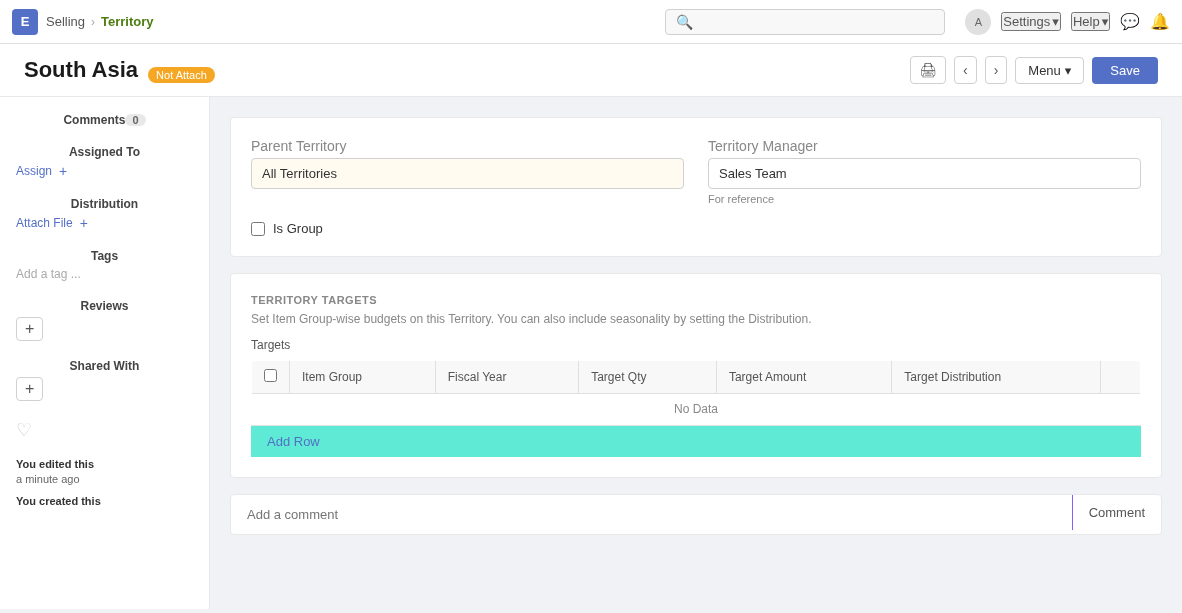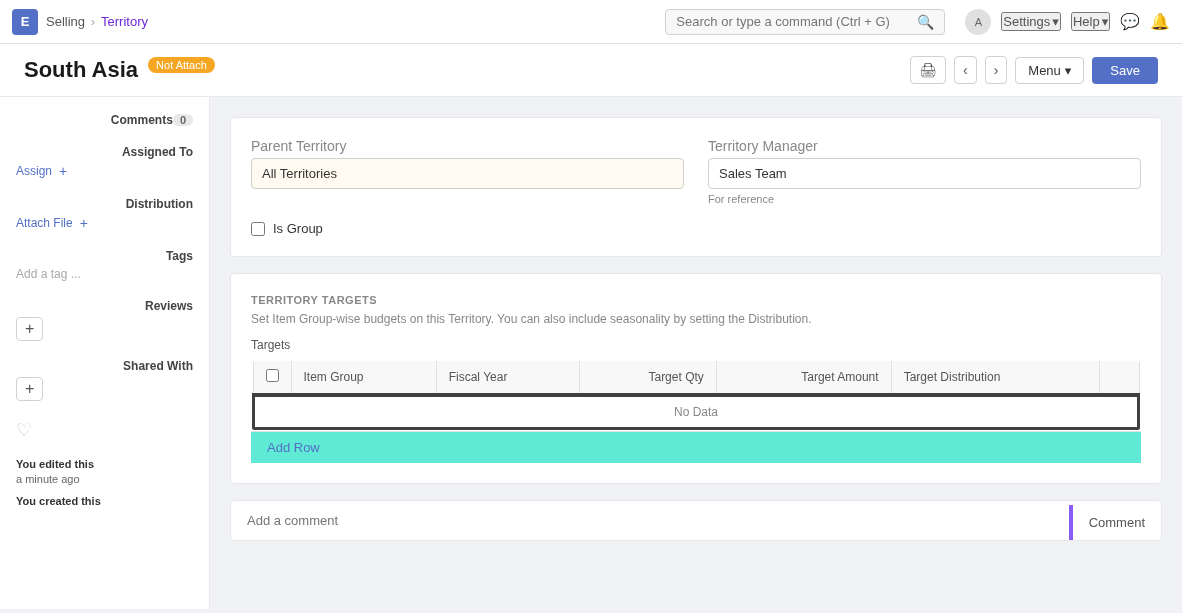--- a/index.html
+++ b/index.html
@@ -10,55 +10,55 @@
       display: flex; align-items: center; background: #fff; border-bottom: 1px solid #e0e0e0;
       height: 44px; padding: 0 12px; gap: 8px;
     }
     .nav-logo {
       background: #5470c6; color: #fff; font-weight: bold; font-size: 13px;
       width: 26px; height: 26px; display: flex; align-items: center; justify-content: center;
       border-radius: 4px; flex-shrink: 0;
     }
     .nav-breadcrumb { display: flex; align-items: center; gap: 6px; color: #555; font-size: 13px; }
     .nav-breadcrumb .chevron { color: #aaa; font-size: 12px; }
-    .nav-breadcrumb .current { color: #6d28d9; font-weight: 400; }
+    .nav-breadcrumb .current { color: #4d7c0f; font-weight: 700; }
     .nav-search {
       margin-left: auto; display: flex; align-items: center;
       border: 1px solid #d0d0d0; border-radius: 4px; padding: 4px 10px; gap: 6px;
       background: #f8f8f8; width: 280px;
     }
     .nav-search input { border: none; background: transparent; outline: none; font-size: 13px; color: #666; width: 100%; }
     .nav-search-icon { color: #888; font-size: 14px; }
     .nav-right { display: flex; align-items: center; gap: 10px; margin-left: 12px; }
     .nav-avatar { background: #e0e0e0; border-radius: 50%; width: 26px; height: 26px; display:flex;align-items:center;justify-content:center; font-size:11px; color:#666; }
     .nav-btn { font-size: 13px; color: #555; cursor: pointer; display:flex;align-items:center;gap:2px; }
     .nav-icon { font-size: 16px; color: #888; cursor: pointer; }
 
     
     .page-header {
       background: #fff; border-bottom: 1px solid #e8e8e8;
       padding: 12px 24px; display: flex; align-items: center; justify-content: space-between;
     }
-    .page-title { font-size: 22px; font-weight: 600; color: #1a1a1a; display:flex;align-items:flex-start;gap:10px; }
+    .page-title { font-size: 22px; font-weight: 600; color: #1a1a1a; display:flex;align-items:flex-end;gap:10px; }
     .not-saved-badge { background: #f5a623; color: #fff; font-size: 11px; padding: 2px 8px; border-radius: 10px; font-weight: 500; }
     .page-actions { display: flex; align-items: center; gap: 8px; }
     .btn-icon { background: none; border: 1px solid #d0d0d0; border-radius: 4px; padding: 5px 8px; cursor: pointer; color: #555; font-size: 14px; }
     .btn-menu { background: none; border: 1px solid #d0d0d0; border-radius: 4px; padding: 5px 12px; cursor: pointer; color: #333; font-size: 13px; display:flex;align-items:center;gap:4px; }
     .btn-save { background: #5470c6; color: #fff; border: none; border-radius: 4px; padding: 6px 18px; cursor: pointer; font-size: 13px; font-weight: 500; }
 
     
     .layout { display: flex; height: calc(613px - 44px - 57px); overflow: hidden; }
 
     
     .sidebar {
       width: 210px; background: #fff; border-right: 1px solid #e8e8e8;
       padding: 16px 16px; flex-shrink: 0; overflow-y: auto;
     }
     .sidebar-section { margin-bottom: 18px; }
-    .sidebar-label { font-size: 12px; font-weight: 600; color: #444; margin-bottom: 4px; display:flex;justify-content:flex-end;align-items:center; }
+    .sidebar-label { font-size: 12px; font-weight: 600; color: #444; margin-bottom: 4px; display:flex;justify-content:center;align-items:center; }
     .sidebar-count { background: #e8e8e8; border-radius: 10px; padding: 0 7px; font-size: 11px; color: #666; }
     .sidebar-link { color: #5470c6; font-size: 12px; cursor: pointer; display:flex;align-items:center;gap:3px; }
     .sidebar-add-btn { color: #5470c6; font-size: 14px; cursor: pointer; margin-left: 4px; }
     .sidebar-tag-input { font-size: 12px; color: #aaa; }
 
     .sidebar-actions { margin-bottom: 16px; }
     .heart-icon { color: #ccc; font-size: 18px; cursor: pointer; }
     .activity-item { font-size: 11px; color: #666; margin-bottom: 6px; line-height: 1.4; }
     .activity-item .you { font-weight: 600; color: #333; }
 
@@ -82,42 +82,41 @@
     .checkbox-label { font-size: 13px; color: #333; }
 
     
     .section-title { font-size: 11px; font-weight: 700; color: #888; letter-spacing: 0.5px; text-transform: uppercase; margin-bottom: 6px; }
     .section-desc { font-size: 12px; color: #888; margin-bottom: 12px; }
 
     
     .targets-label { font-size: 12px; color: #555; font-weight: 500; margin-bottom: 8px; }
     .data-table { width: 100%; border-collapse: collapse; border: 1px solid #e0e0e0; border-radius: 4px; overflow: hidden; }
     .data-table th { background: #f8f8f8; border: 1px solid #e0e0e0; padding: 8px 12px; font-size: 12px; font-weight: 500; color: #555; text-align: left; }
-    .data-table th.right { text-align: right; }
-    .data-table td { border: 4px solid #404040; padding: 8px 12px; font-size: 12px; color: #888; }
+    .data-table th.right { text-align: left; }
+    .data-table td { border: 1px solid #404040; padding: 8px 12px; font-size: 12px; color: #888; }
     .no-data { text-align: center; color: #ccc; font-size: 13px; padding: 40px; }
     .add-row-btn { padding: 8px 16px; background: #5eead4; border: none; color: #5470c6; font-size: 13px; cursor: pointer; text-align: left; display: block; width: 100%; border-top: 1px solid #e0e0e0; }
 
     
-    .comment-card { background: #fff; border: 1px solid #e8e8e8; border-radius: 4px; display: flex; align-items: flex-end; padding: 0; overflow: hidden; }
+    .comment-card { background: #fff; border: 1px solid #e8e8e8; border-radius: 4px; display: flex; align-items: flex-start; padding: 0; overflow: hidden; }
     .comment-input { flex: 1; border: none; outline: none; padding: 12px 16px; font-size: 13px; color: #888; background: transparent; }
-    .comment-btn { background: none; border: none; border-left: 4px solid #8b5cf6; padding: 10px 16px; color: #555; font-size: 13px; cursor: pointer; font-weight: 500; }
+    .comment-btn { background: none; border: none; border-left: 1px solid #8b5cf6; padding: 10px 16px; color: #555; font-size: 13px; cursor: pointer; font-weight: 500; }
   </style>
 </head>
 <body>
 
 <nav class="topnav">
   <div class="nav-logo">E</div>
   <div class="nav-breadcrumb">
     <span>Selling</span>
     <span class="chevron">›</span>
     <span class="current">Territory</span>
   </div>
   <div class="nav-search">
-    <input type="text" placeholder="Search or type a command (Ctrl + G)" style="">
     <span class="nav-search-icon">🔍</span>
   </div>
   <div class="nav-right">
     <div class="nav-avatar">A</div>
     <button class="nav-btn"><span>Settings</span> ▾</button>
     <button class="nav-btn"><span>Help</span> ▾</button>
     <span class="nav-icon">💬</span>
     <span class="nav-icon">🔔</span>
   </div>
 </nav>

